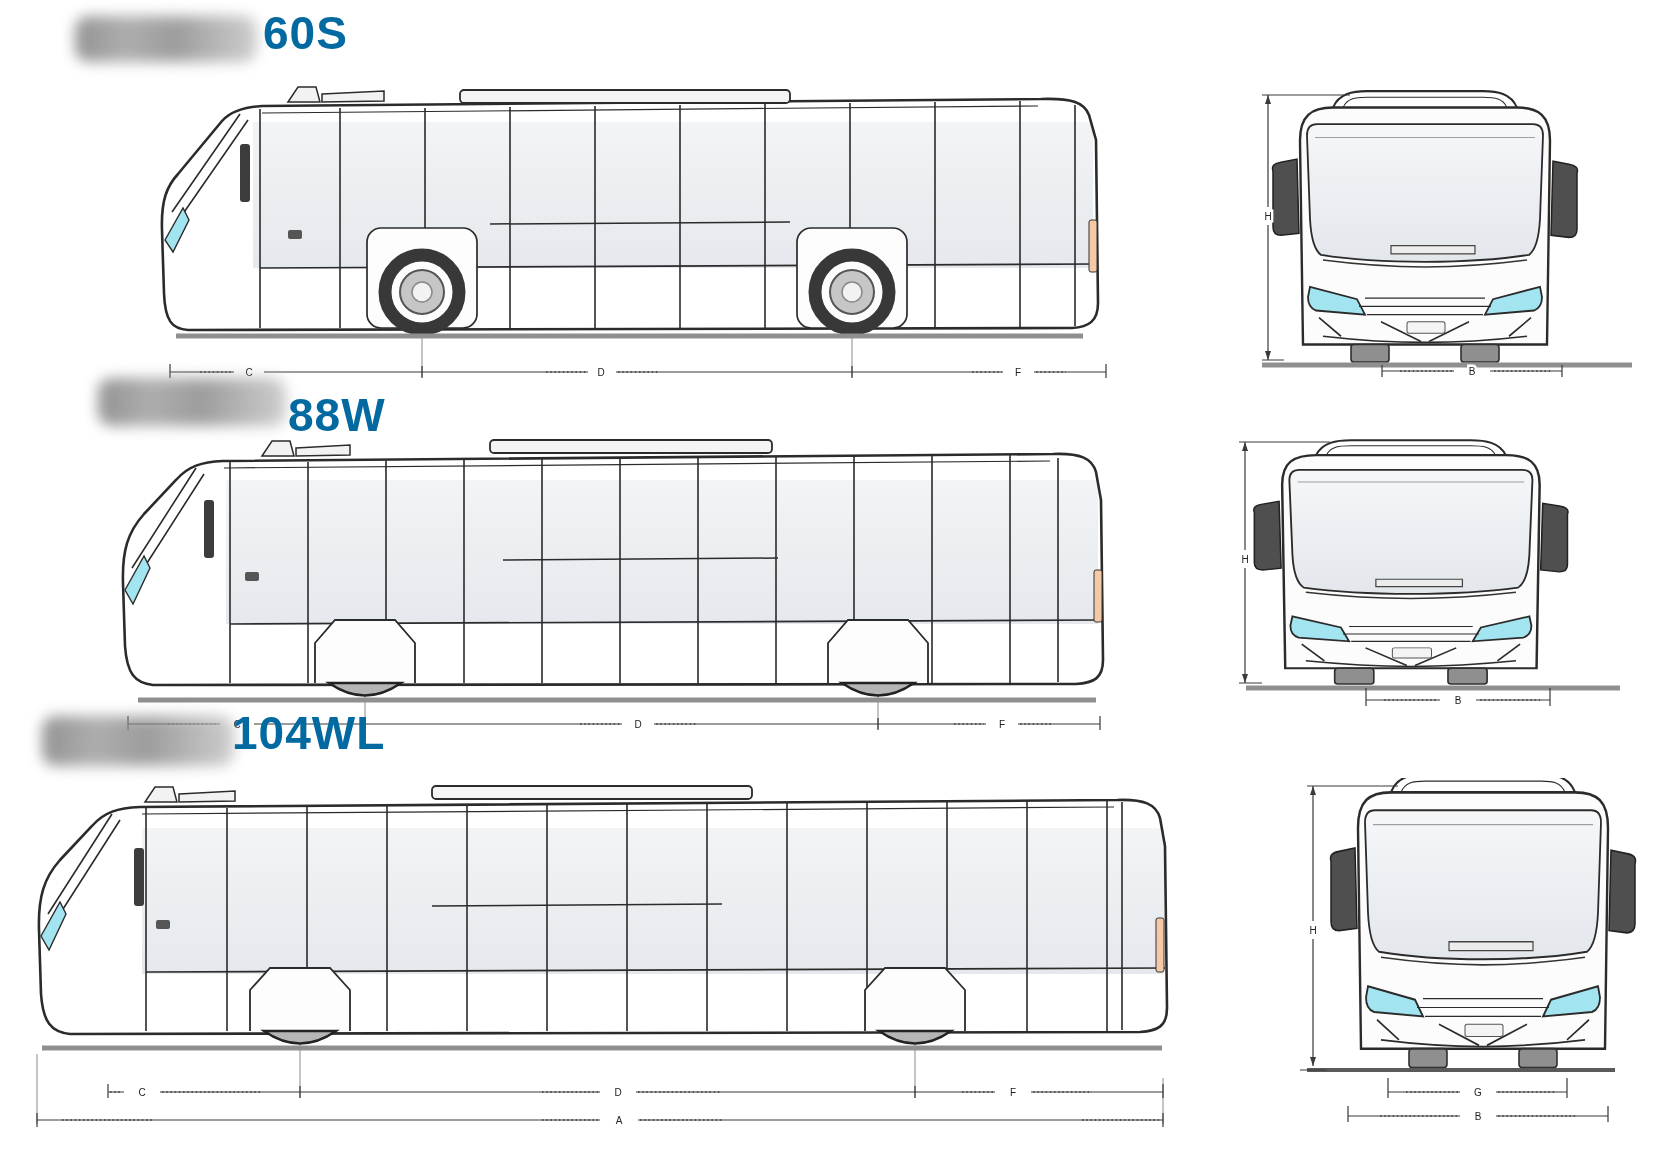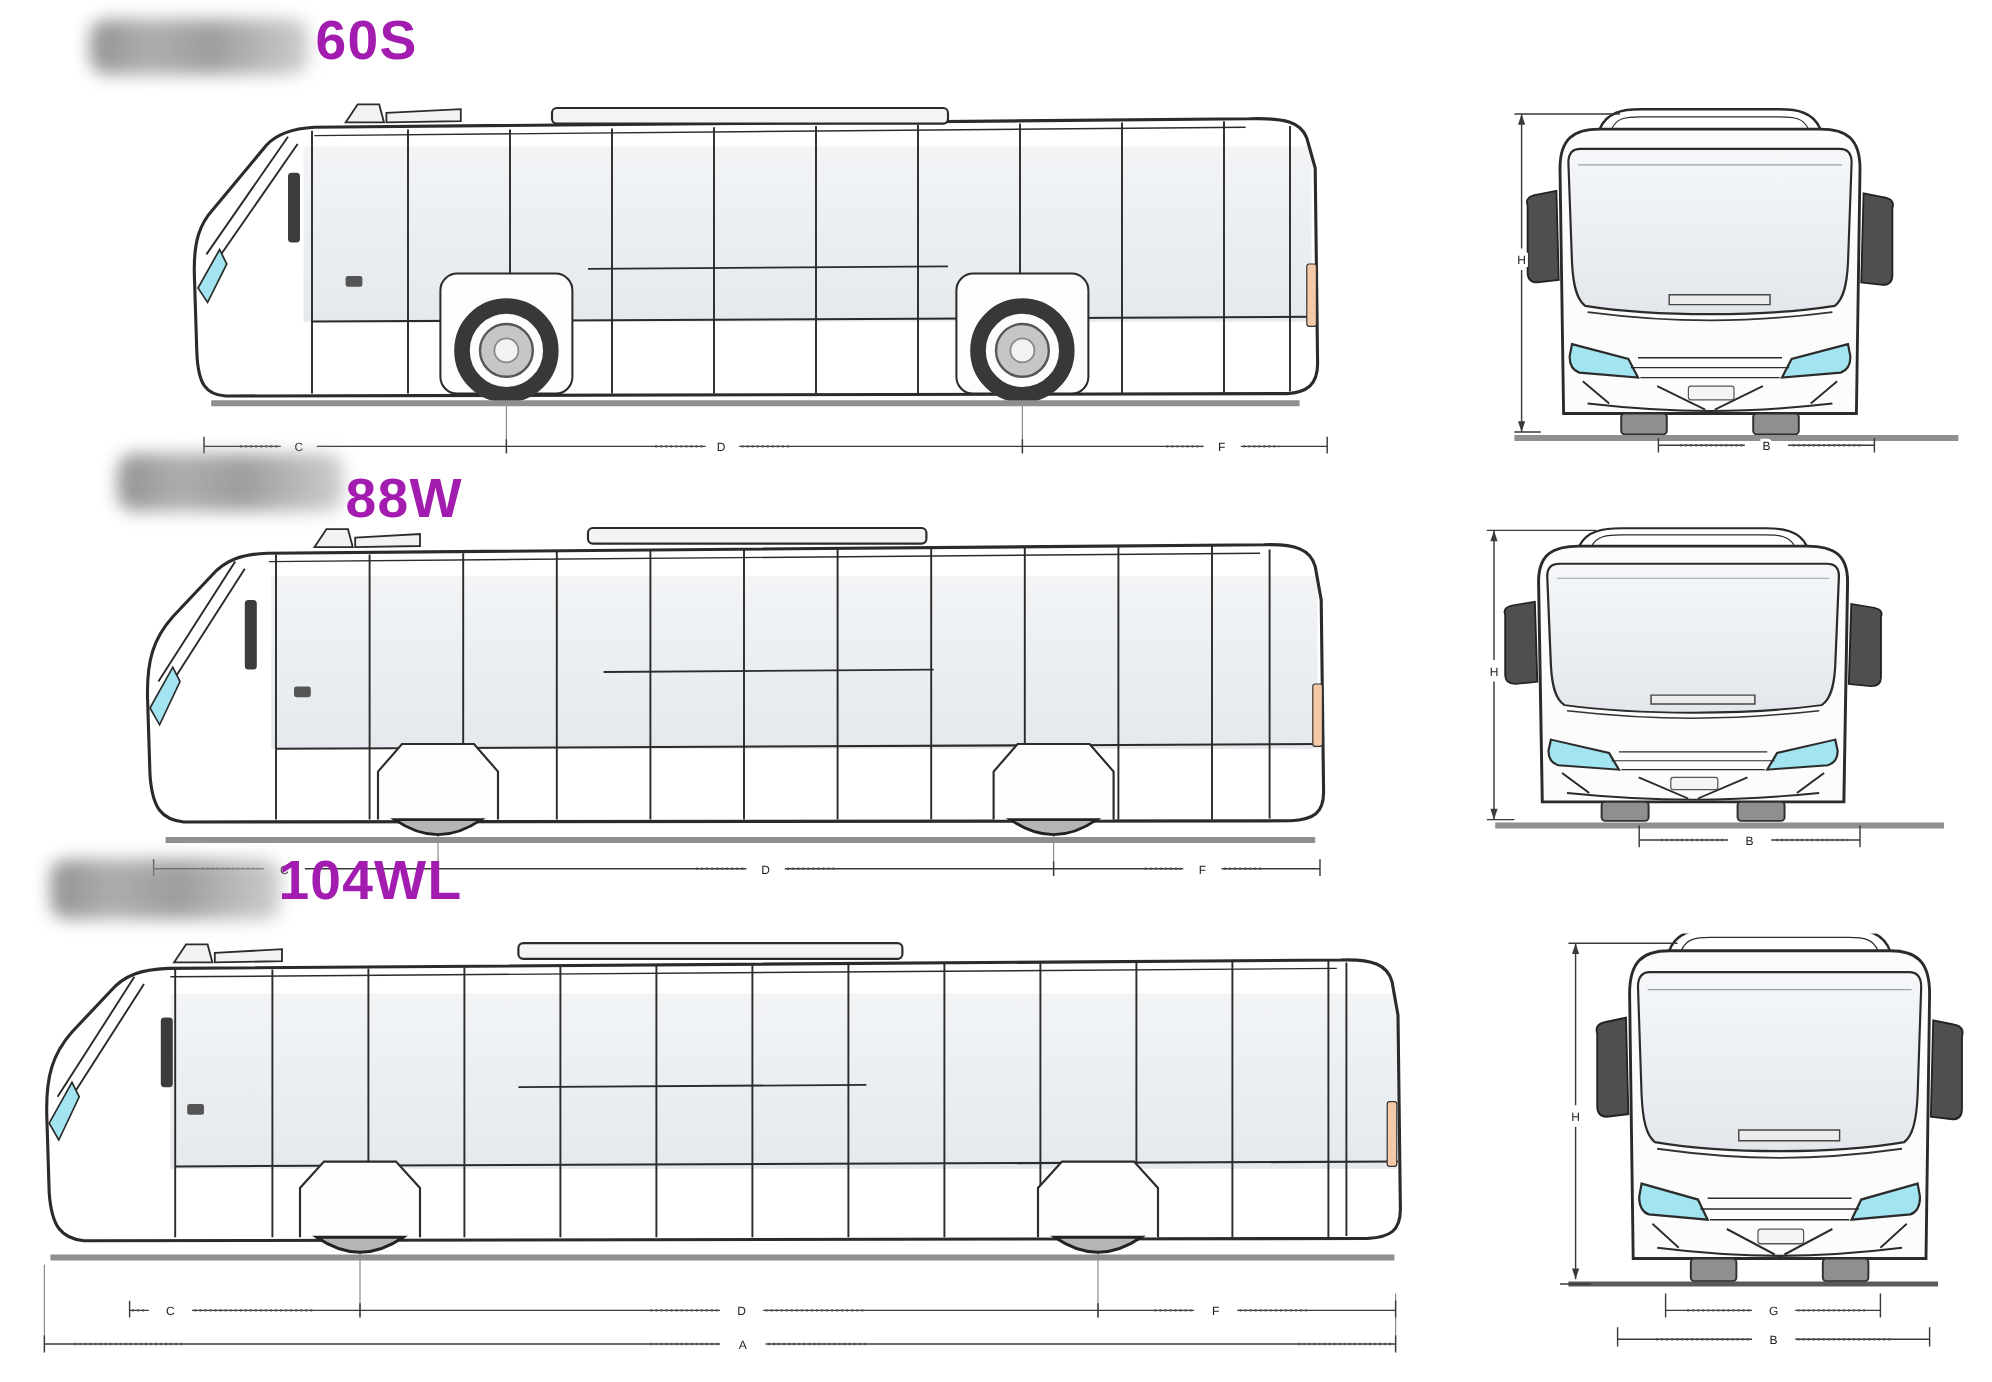--- a/index.html
+++ b/index.html
@@ -1,19 +1,19 @@
 <!DOCTYPE html>
 <html><head>
 <meta charset="utf-8">
 <style>
   html,body{margin:0;padding:0;background:#ffffff;}
   .canvas{position:relative;width:1660px;height:1152px;background:#ffffff;overflow:hidden;
           font-family:"Liberation Sans",sans-serif;}
   section{display:contents;}
-  .model-title{position:absolute;margin:0;font-size:46px;font-weight:bold;color:#a21caf;
+  .model-title{position:absolute;margin:0;font-size:46px;font-weight:bold;color:#0369a1;
                letter-spacing:1px;filter:blur(0.3px);white-space:nowrap;}
   .brand-blur{position:absolute;border-radius:14px;filter:blur(7px);
               background:linear-gradient(93deg,#777 0%,#9a9a9a 28%,#858585 55%,#a8a8a8 80%,#c2c2c2 100%);
               opacity:.8;}
   .drawing{position:absolute;filter:blur(0.35px);}
   .dimlabel{font-family:"Liberation Sans",sans-serif;font-size:10px;fill:#222;
             paint-order:stroke;stroke:#ffffff;stroke-width:5px;text-anchor:middle;}
   .dimline{stroke:#3a3a3a;stroke-width:1.2;fill:none;}
   .dimdots{stroke:#555;stroke-width:2;fill:none;stroke-dasharray:1.6 2.6;}
   .ext{stroke:#8a8a8a;stroke-width:1;fill:none;}

